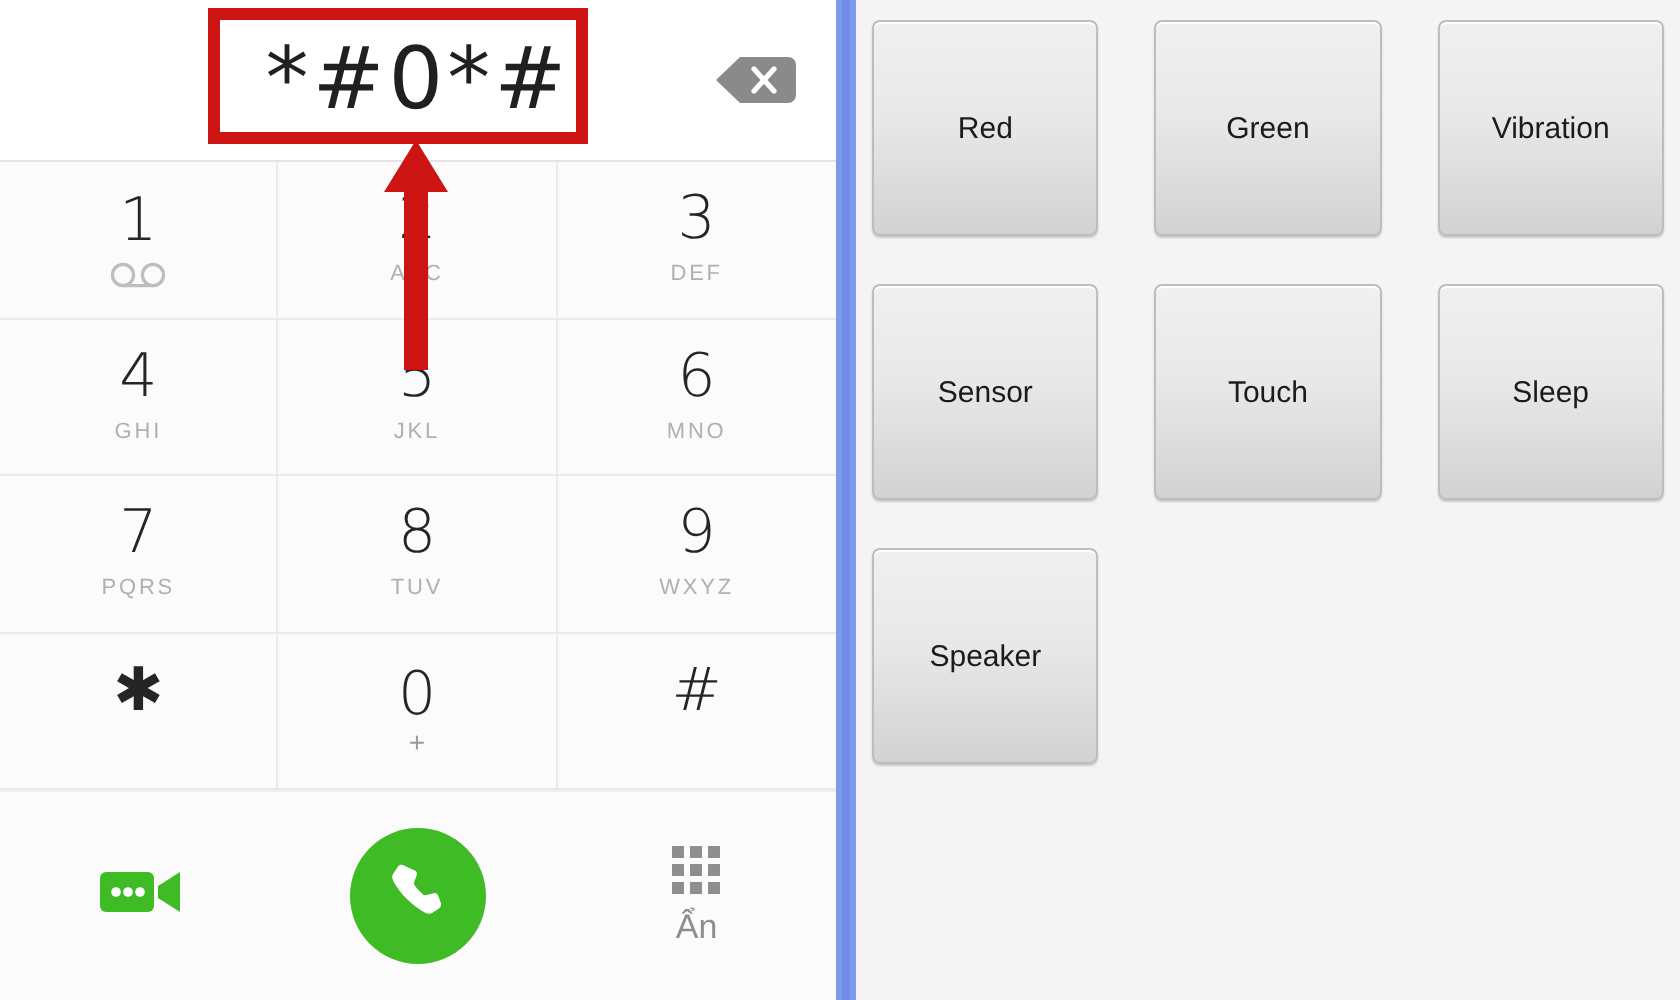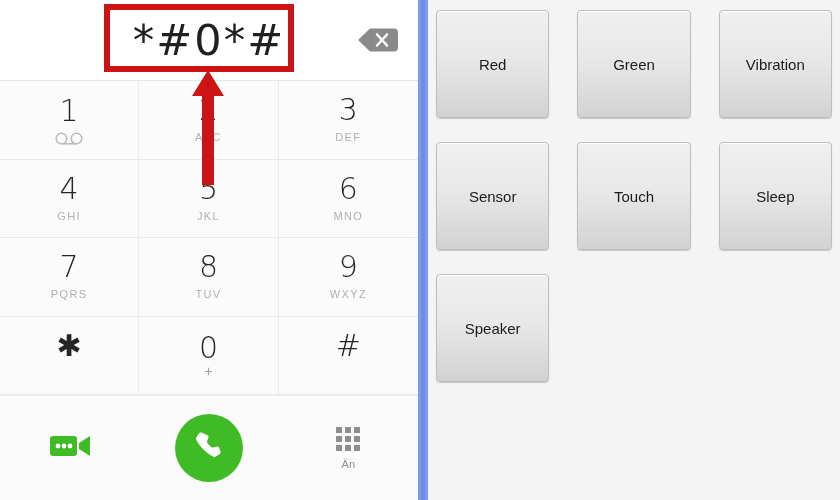--- a/index.html
+++ b/index.html
@@ -135,21 +135,21 @@
     grid-template-columns: repeat(3, 6px);
     grid-gap: 3px;
     justify-content: center;
   }
   .dots-grid i { width: 6px; height: 6px; background: #8e8e8e; display:block; }
   .dot-single {
     width: 6px; height: 6px; background: #8e8e8e;
     margin: 3px auto 0 auto;
   }
   .hide-label {
-    font-size: 11px;
+    font-size: 17px;
     color: #8e8e8e;
     margin-top: 7px;
   }
 
   
   .annot-box {
     position: absolute;
     left: 104px;
     top: 4px;
     width: 190px;

